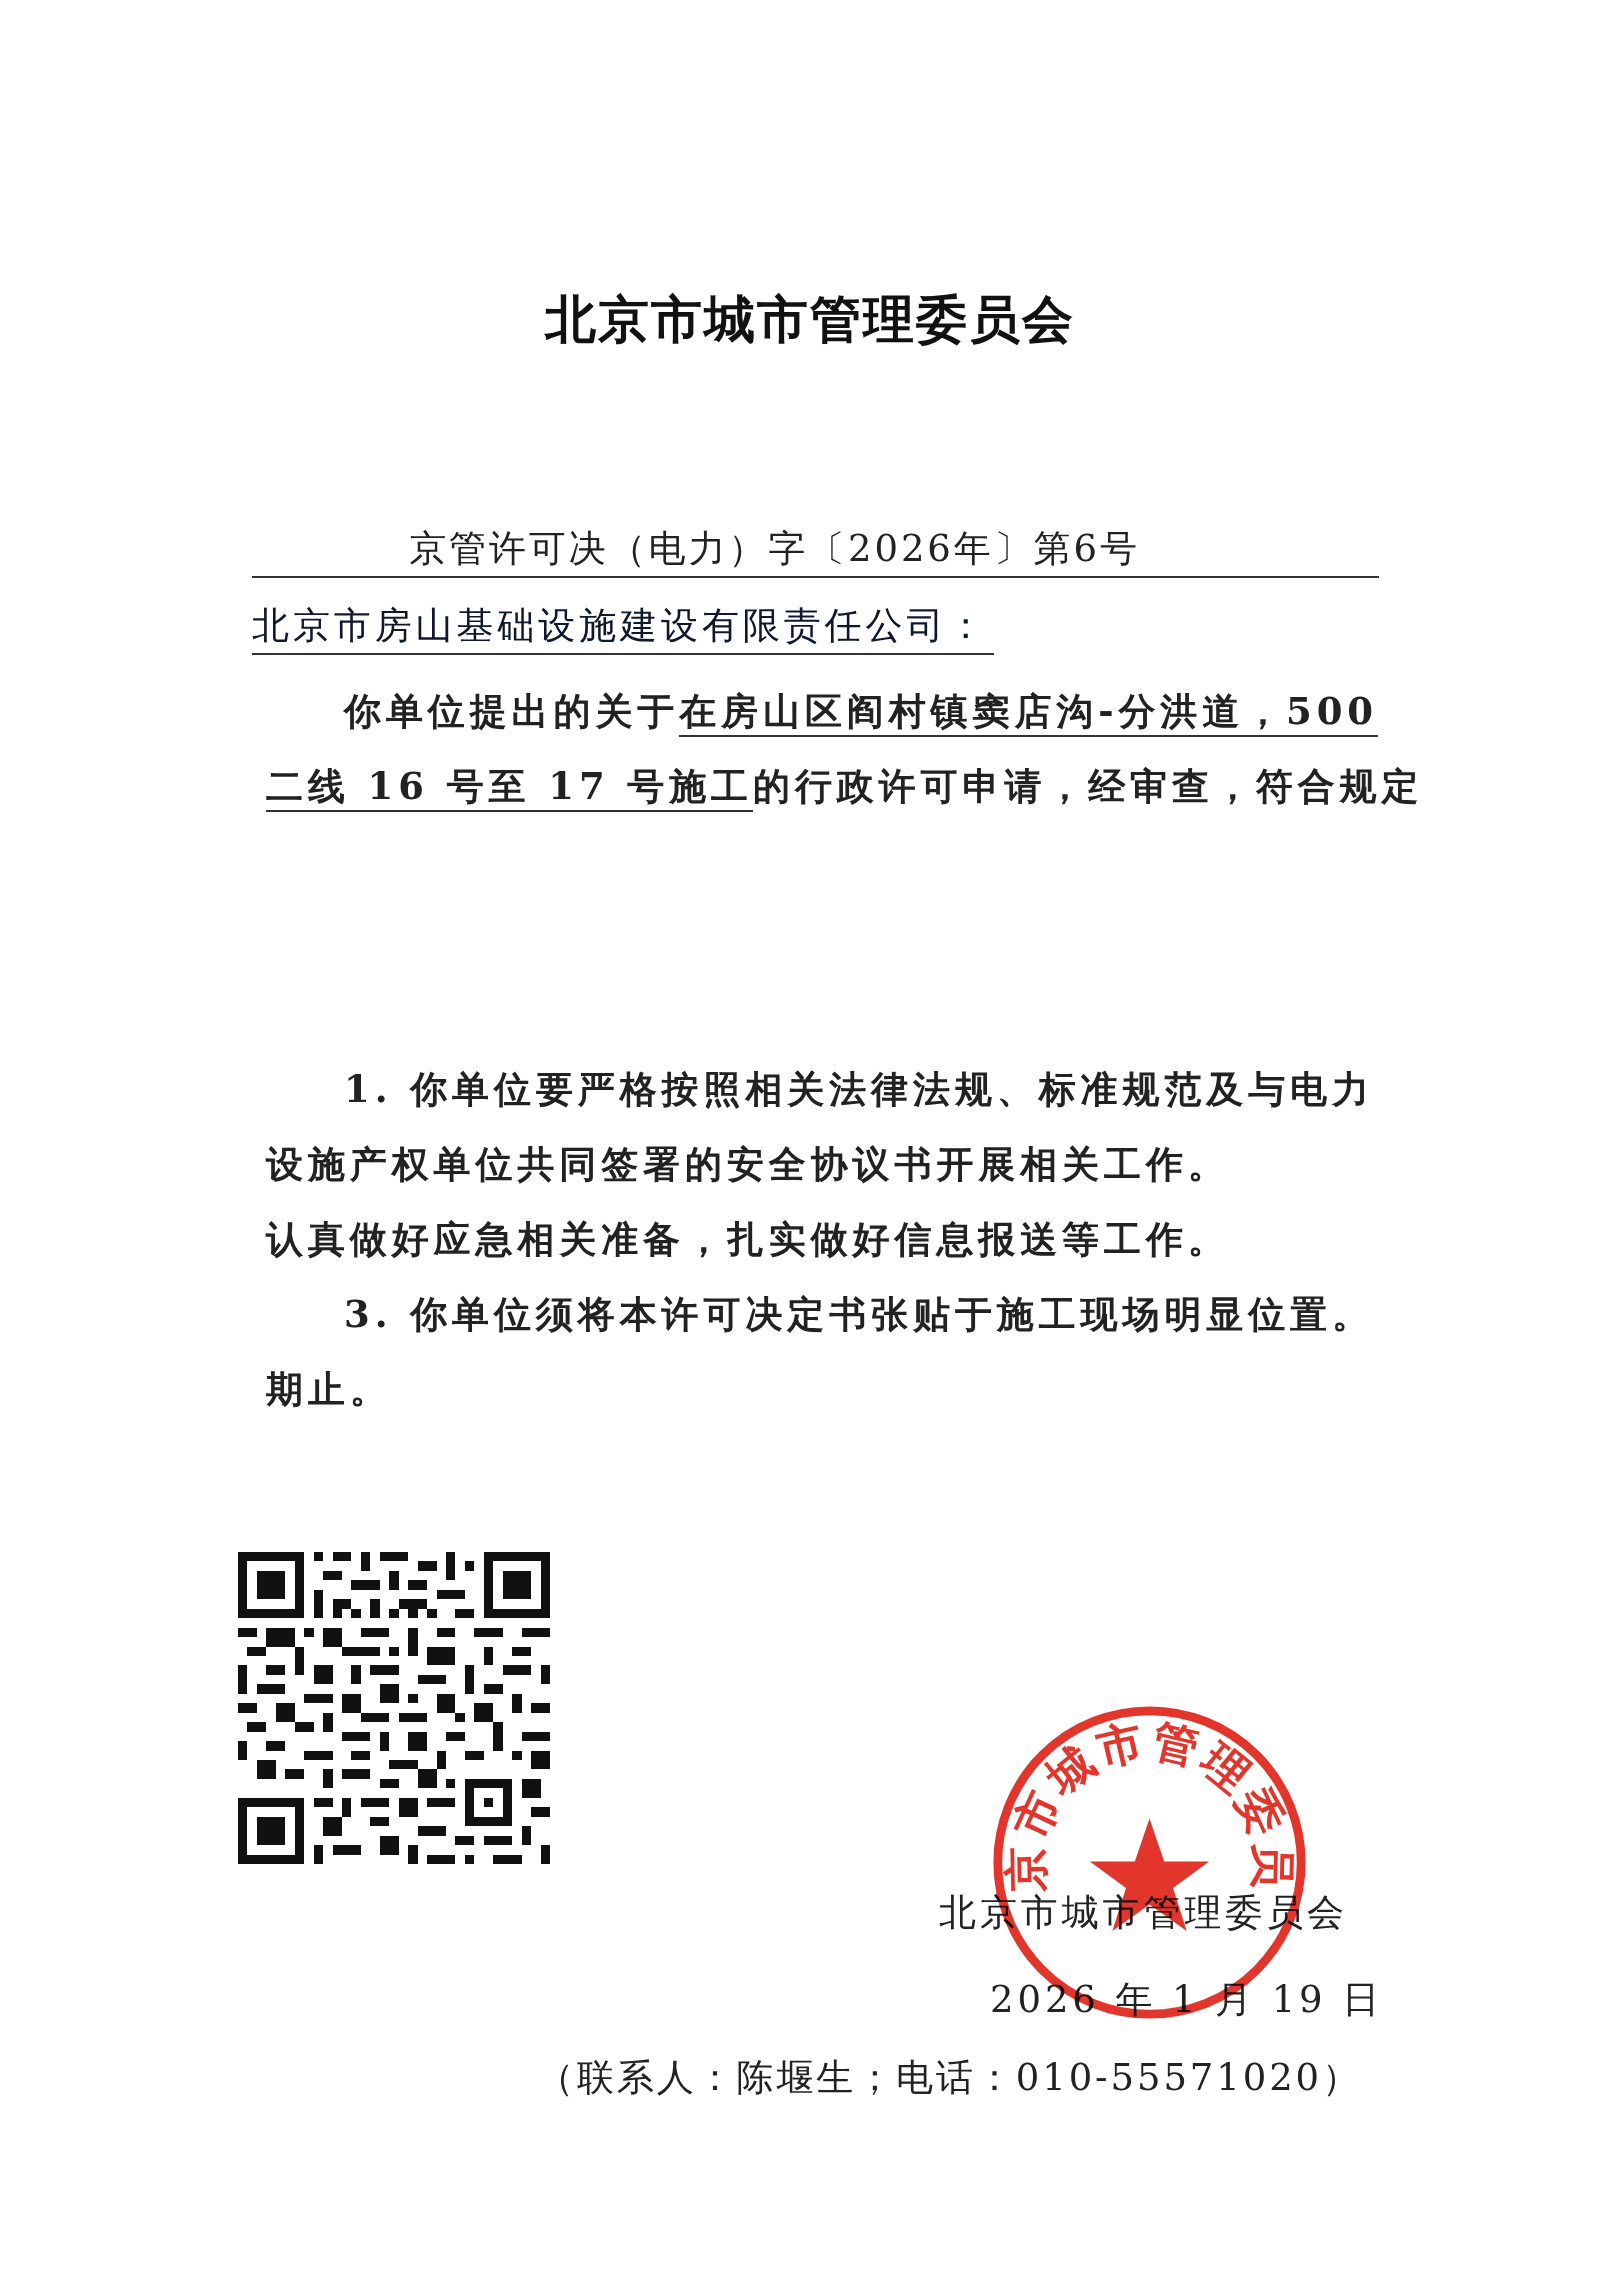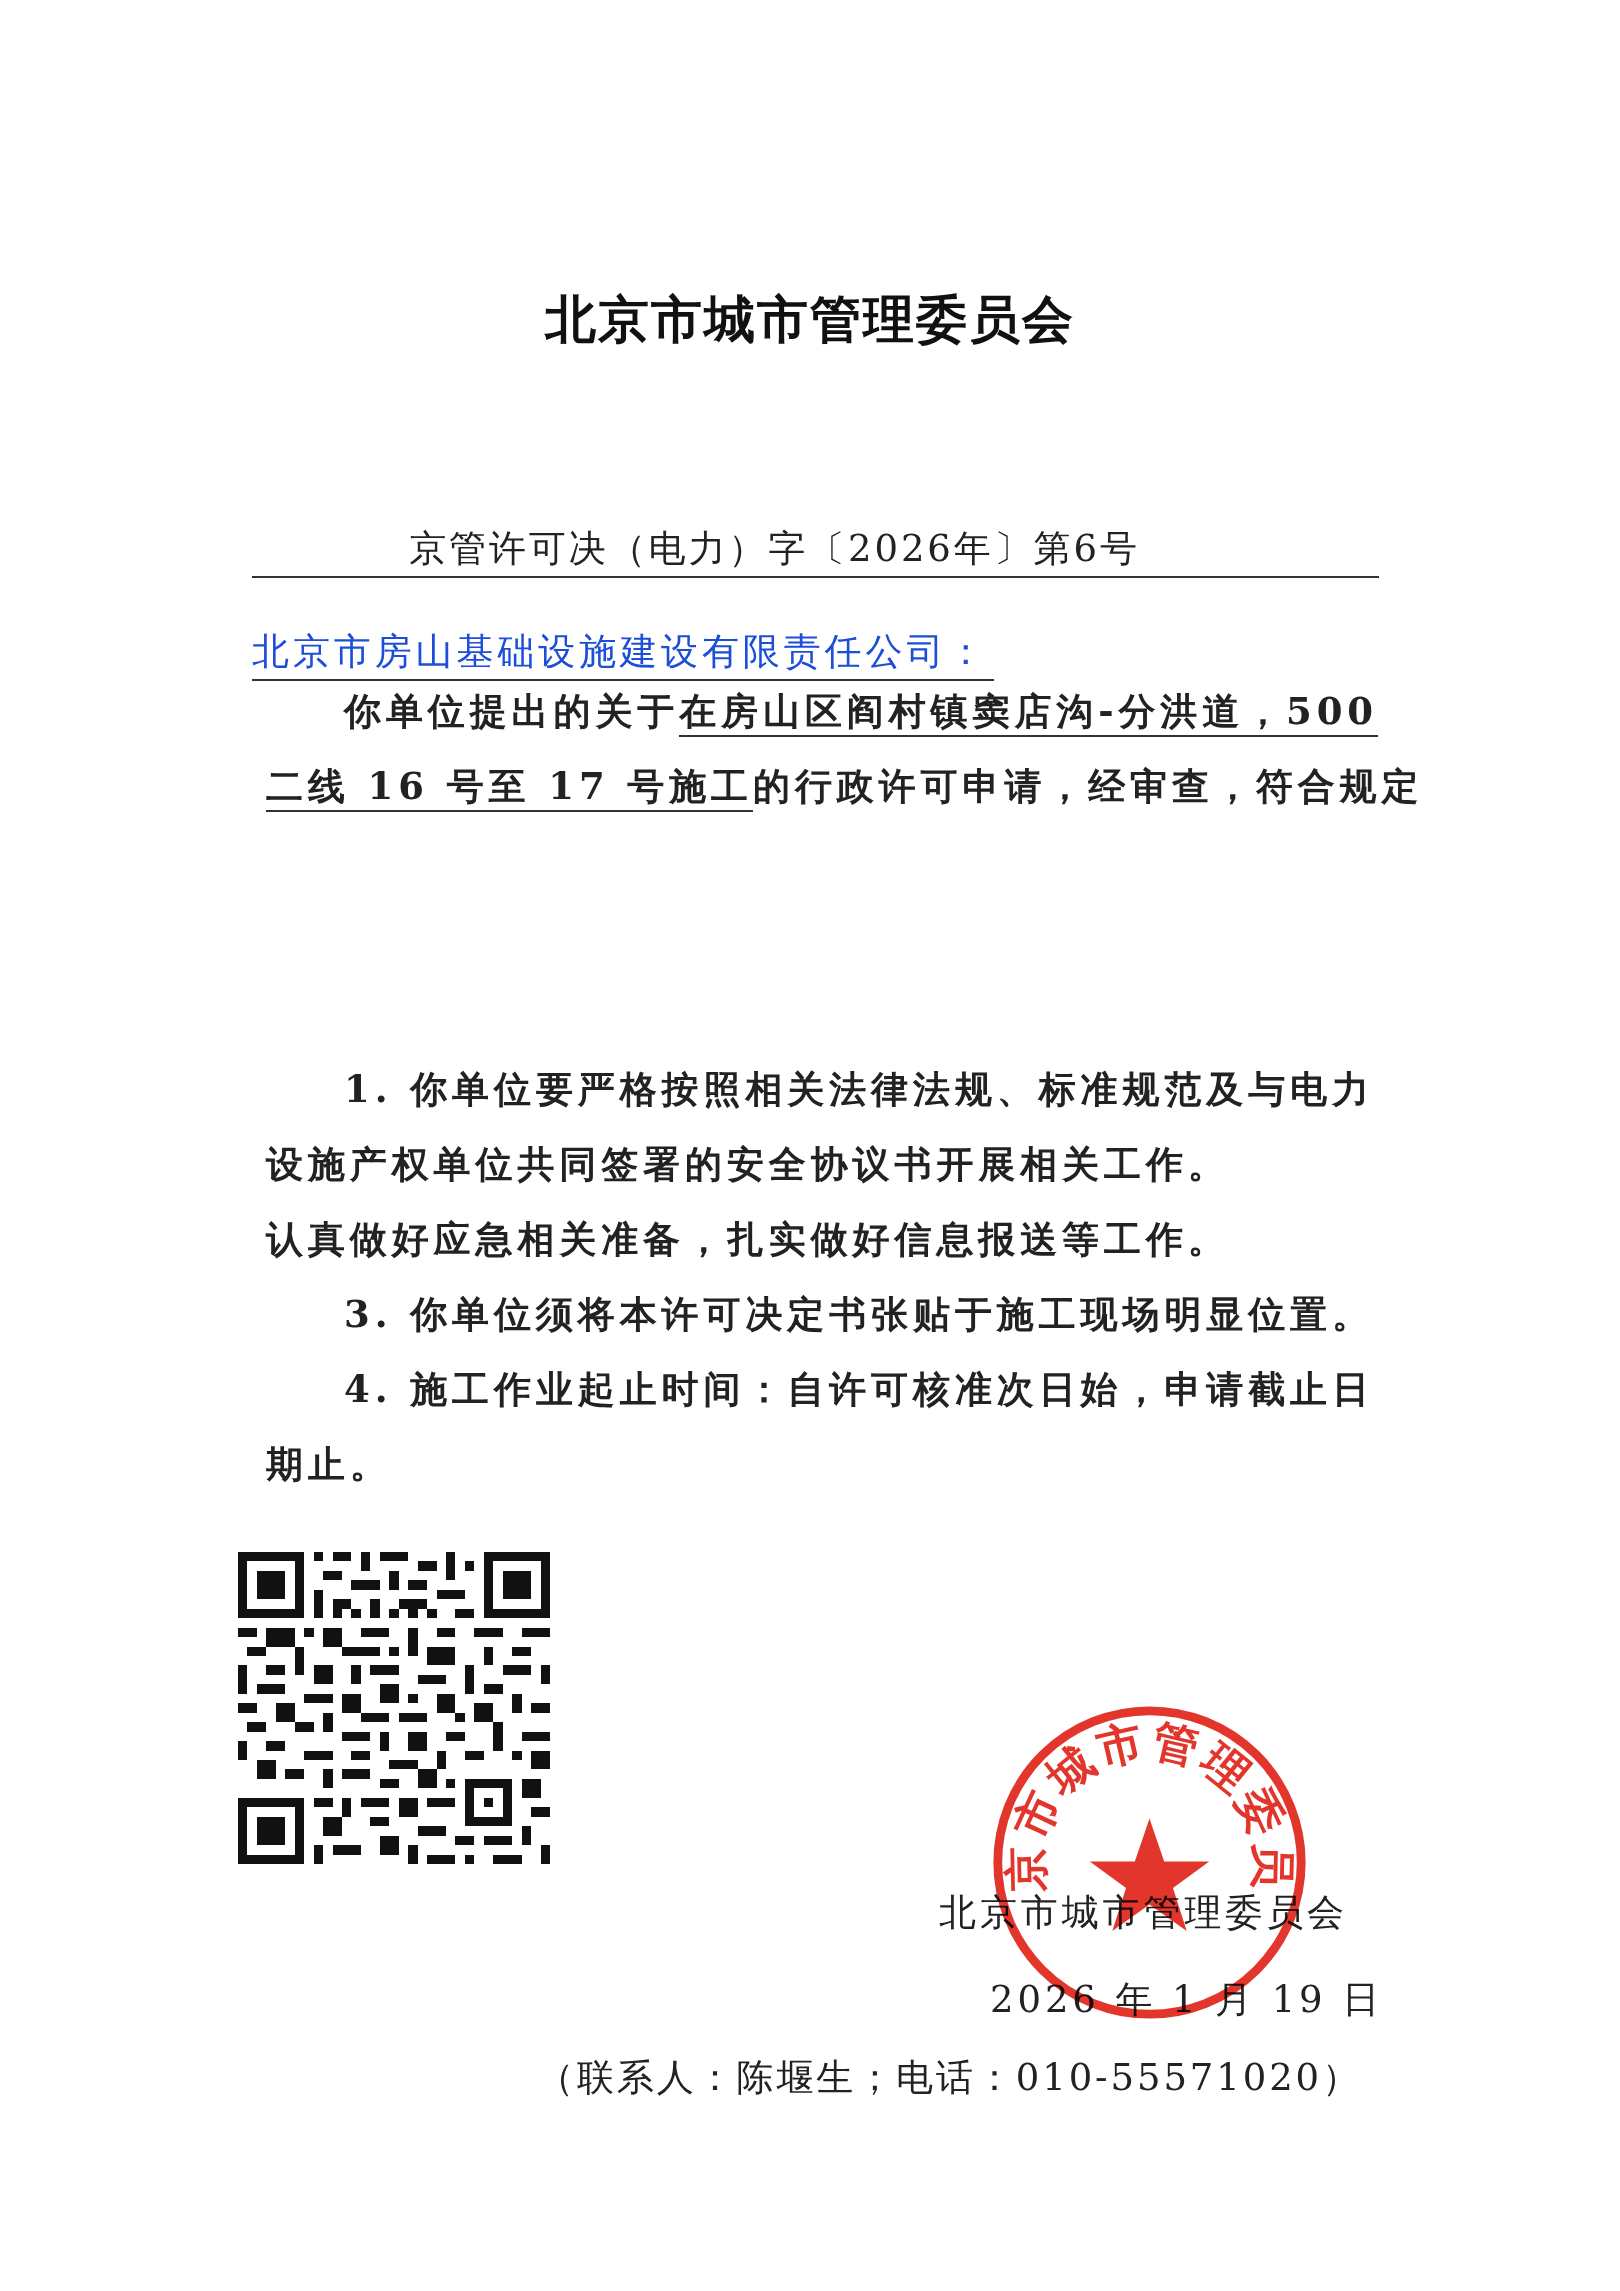--- a/index.html
+++ b/index.html
@@ -47,25 +47,25 @@
       font-size: 37px;
       letter-spacing: 2.9px;
       line-height: 55px;
       color: #222;
     }
     .docno span { position: relative; left: -41px; }
 
     .addressee {
       position: absolute;
       left: 252px;
-      top: 624px;
+      top: 598px;
       font-size: 37px;
       letter-spacing: 3.9px;
       line-height: 55px;
-      color: #1d4ed8;
+      color: #0f172a;
       border-bottom: 2px solid #333;
       padding-right: 5.9px;
     }
 
     .body-block {
       position: absolute;
       left: 266px;
       width: 1137px;
       font-size: 37px;
       line-height: 75px;
@@ -128,21 +128,20 @@
     <span class="line">
       <span class="u">二线 16 号至 17 号施工</span><span>的行政许可申请，经审查，符合规定</span>
     </span>
   </div>
 
   <div class="body-block" style="top:1052px;">
     <span class="line indent">1. 你单位要严格按照相关法律法规、标准规范及与电力</span>
     <span class="line">设施产权单位共同签署的安全协议书开展相关工作。</span>
     <span class="line">认真做好应急相关准备，扎实做好信息报送等工作。</span>
     <span class="line indent">3. 你单位须将本许可决定书张贴于施工现场明显位置。</span>
-    <span class="line indent">4. 施工作业起止时间：自许可核准次日始，申请截止日</span>
     <span class="line">期止。</span>
   </div>
 
   <svg class="qr" viewBox="0 0 33 33" shape-rendering="crispEdges">
     <rect width="33" height="33" fill="#fff"></rect>
 
     <g fill="#111">
       <path d="M0 0h7v7h-7z M1 1v5h5v-5z M2 2h3v3h-3z" fill-rule="evenodd"></path>
       <path d="M26 0h7v7h-7z M27 1v5h5v-5z M28 2h3v3h-3z" fill-rule="evenodd"></path>
       <path d="M0 26h7v7h-7z M1 27v5h5v-5z M2 28h3v3h-3z" fill-rule="evenodd"></path>

